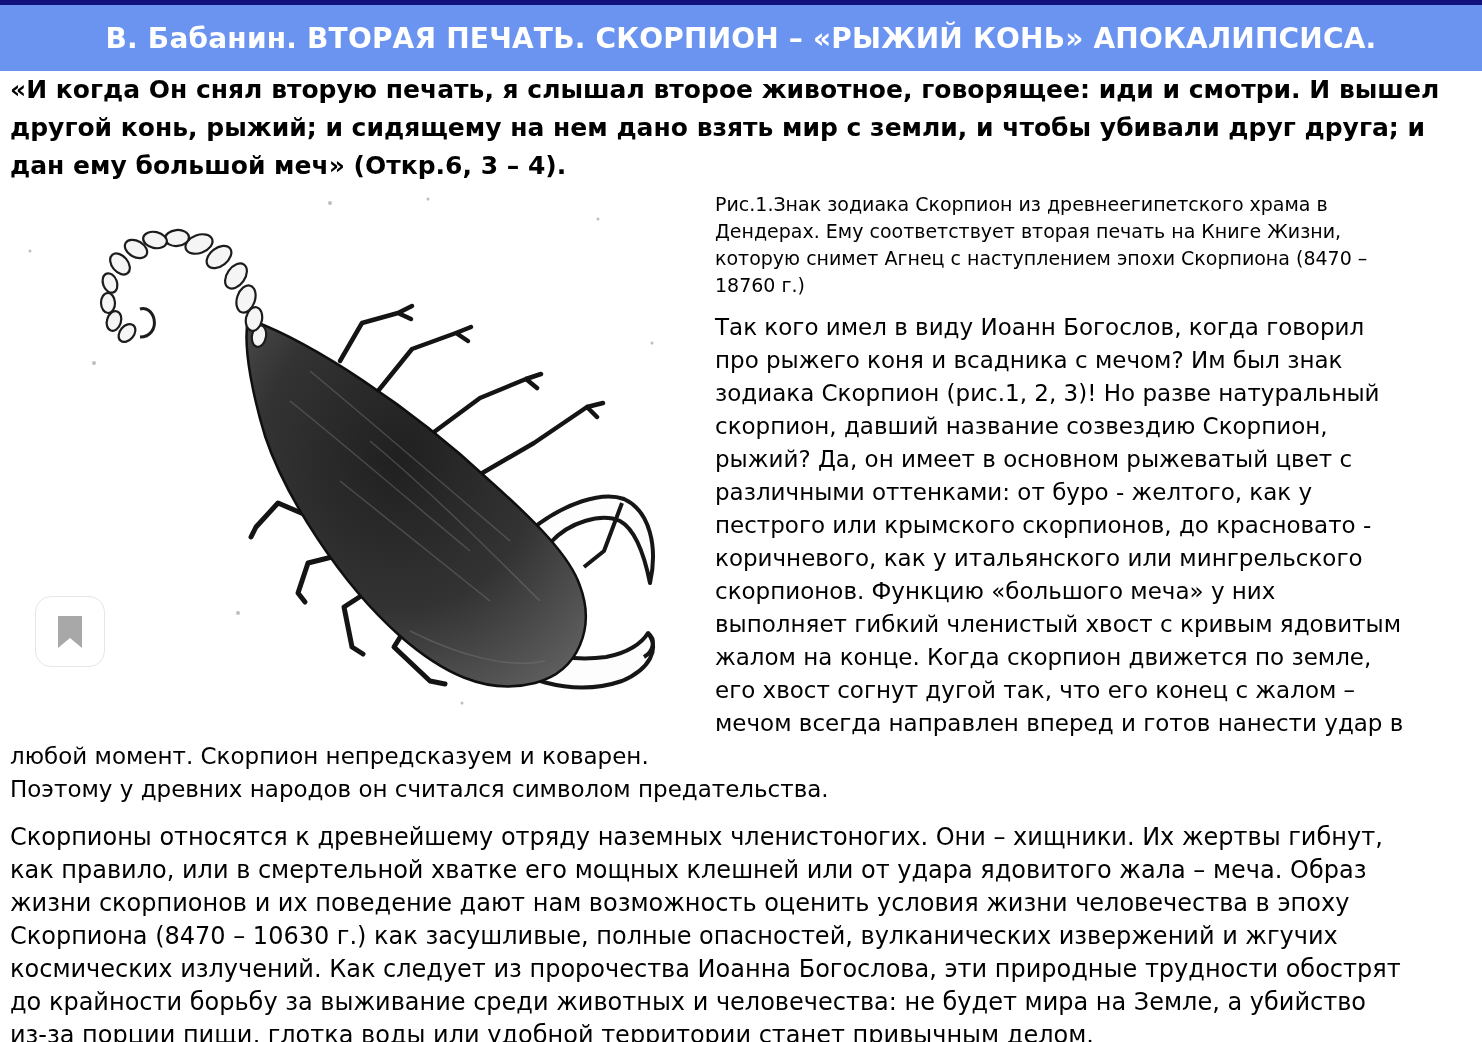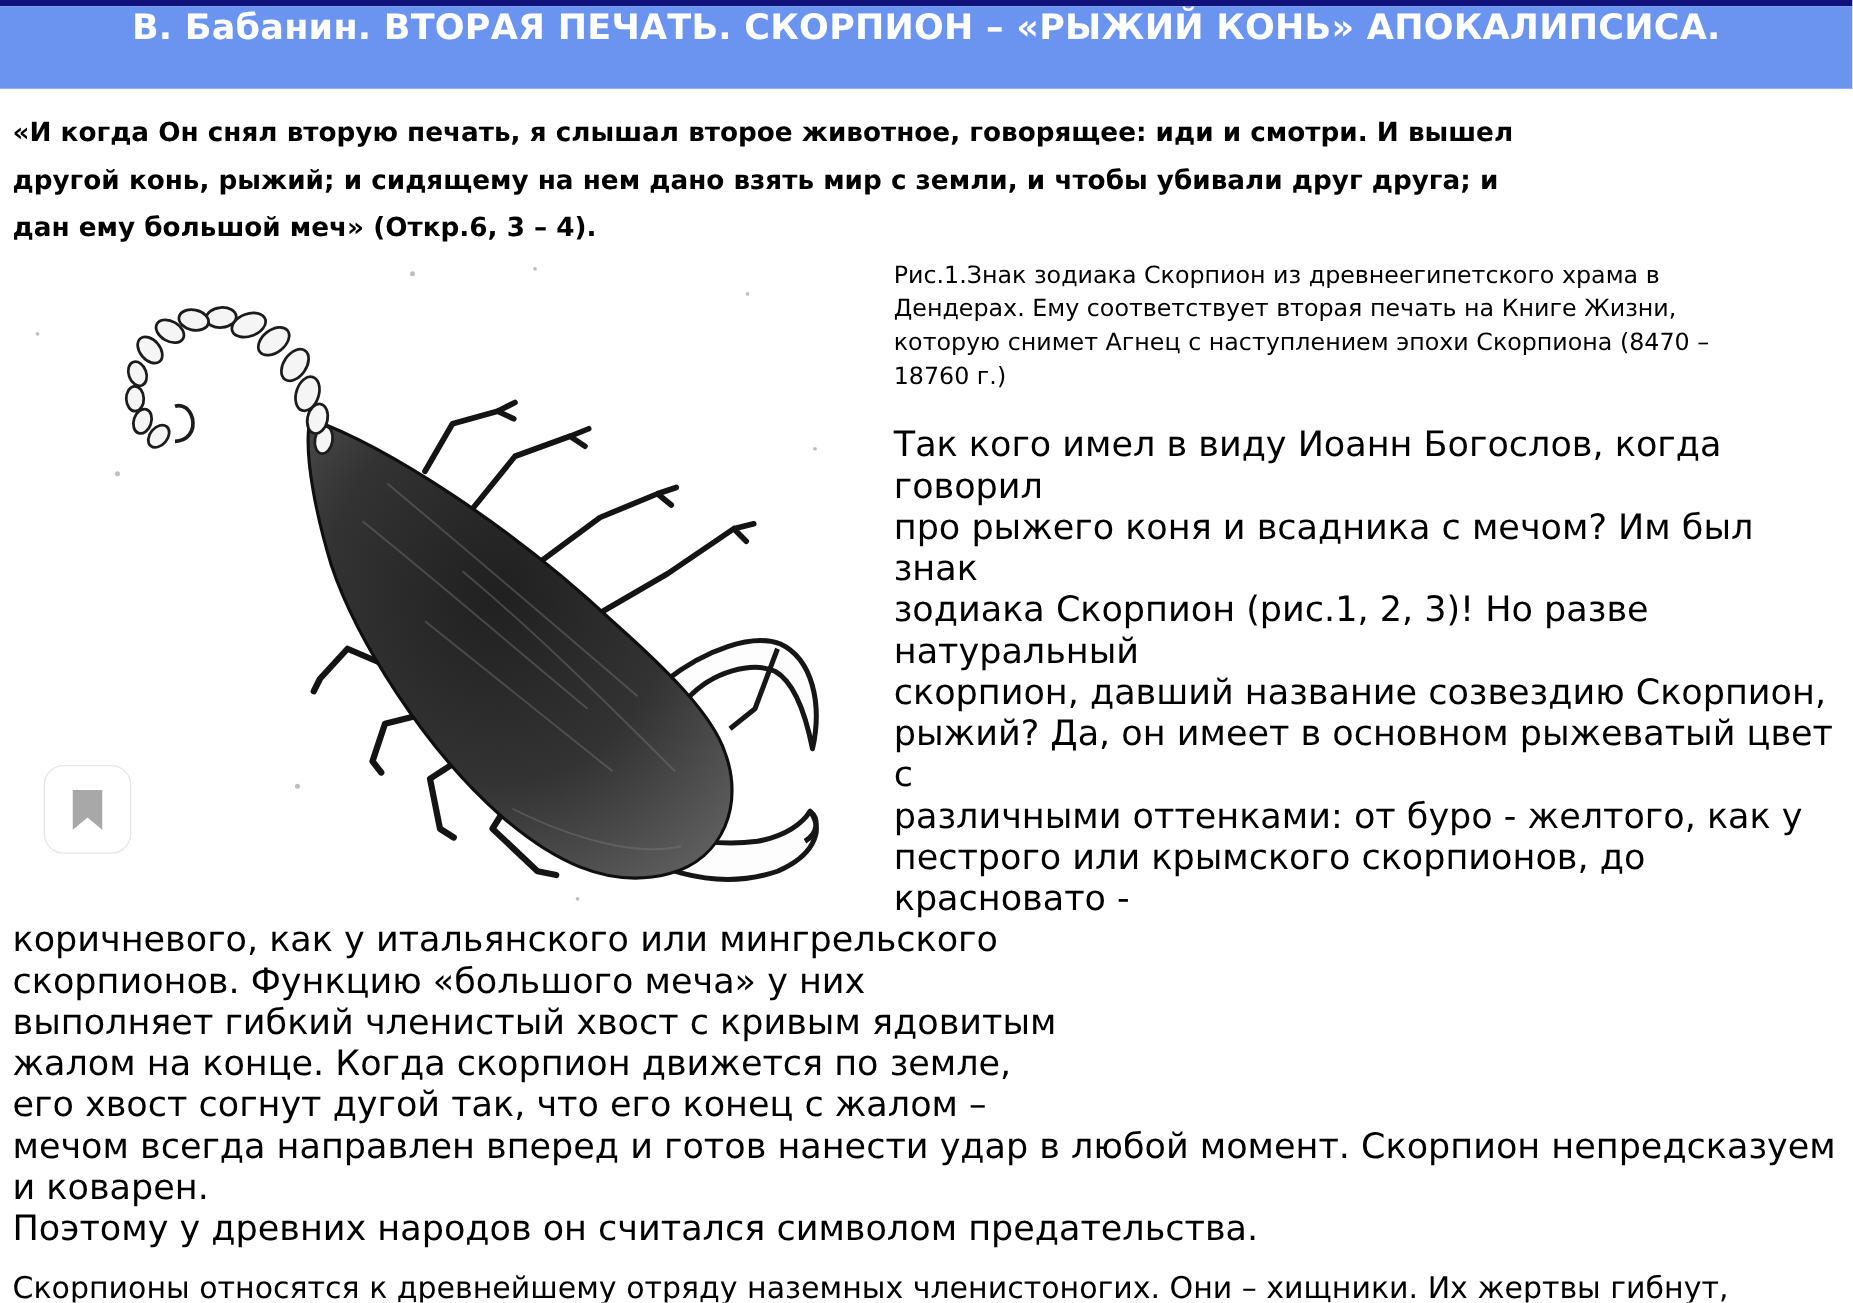--- a/index.html
+++ b/index.html
@@ -14,48 +14,48 @@
   *{margin:0;padding:0;box-sizing:border-box;}
   html,body{background:var(--c-body_bg);}
   body{
     width:1482px;height:1042px;overflow:hidden;
     font-family:"DejaVu Sans","Liberation Sans",sans-serif;
     color:var(--c-text);
   }
   .top-strip{height:5px;background:var(--c-top_strip);}
   .header-bar{
     height:66px;background:var(--c-header_bg);
-    display:flex;justify-content:center;
+    display:flex;align-items:center;justify-content:center;
   }
   .header-bar .title{
     color:var(--c-header_text);font-weight:bold;font-size:28px;letter-spacing:.2px;
     white-space:nowrap;
   }
   .quote{
-    margin-top:16px;padding:0 10px;
-    font-weight:bold;font-size:21px;line-height:38px;
+    padding:0 10px;
+    font-weight:bold;font-size:25px;line-height:38px;
     white-space:pre-line;
   }
   .content{padding:0 10px;}
   .figure{
     float:left;width:705px;height:525px;position:relative;
   }
   .figure svg.scorpion{position:absolute;left:0;top:0;}
   .bookmark-btn{
     position:absolute;left:25px;top:405px;width:70px;height:71px;
     background:#fff;border:1.5px solid var(--c-bookmark_border);border-radius:16px;
     display:flex;align-items:center;justify-content:center;cursor:pointer;
   }
   .caption{
     margin-top:6px;
     font-size:19px;line-height:27px;white-space:pre-line;
   }
   .para1{
-    margin-top:24px;
-    font-size:28px;line-height:33px;white-space:pre-line;
+    margin-top:12px;
+    font-size:23px;line-height:33px;white-space:pre-line;
   }
   .para2{
     margin-top:15px;
     font-size:24px;line-height:33px;white-space:pre-line;
   }
 </style>
 </head>
 <body>
 
 <div class="top-strip"></div>

